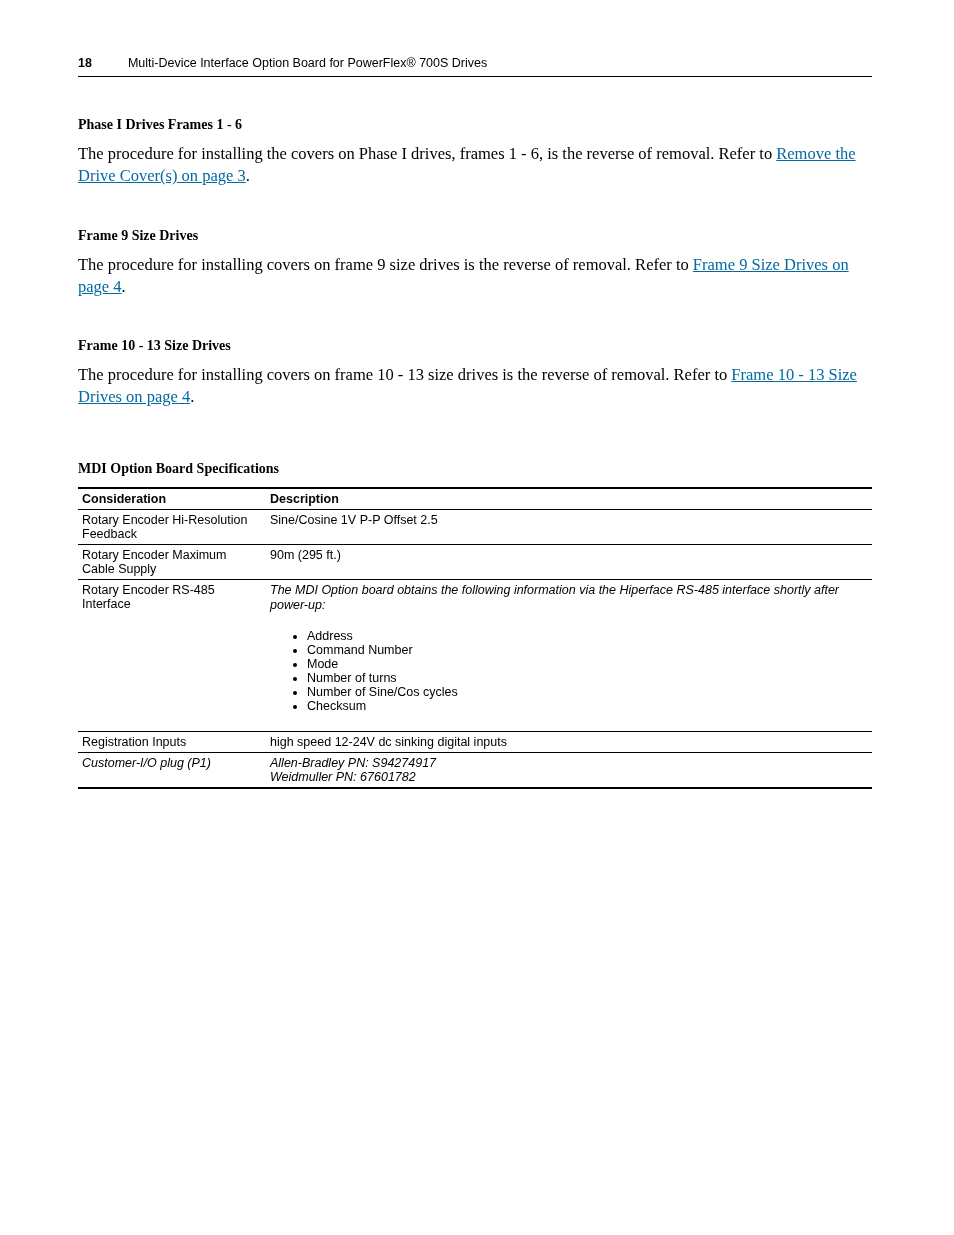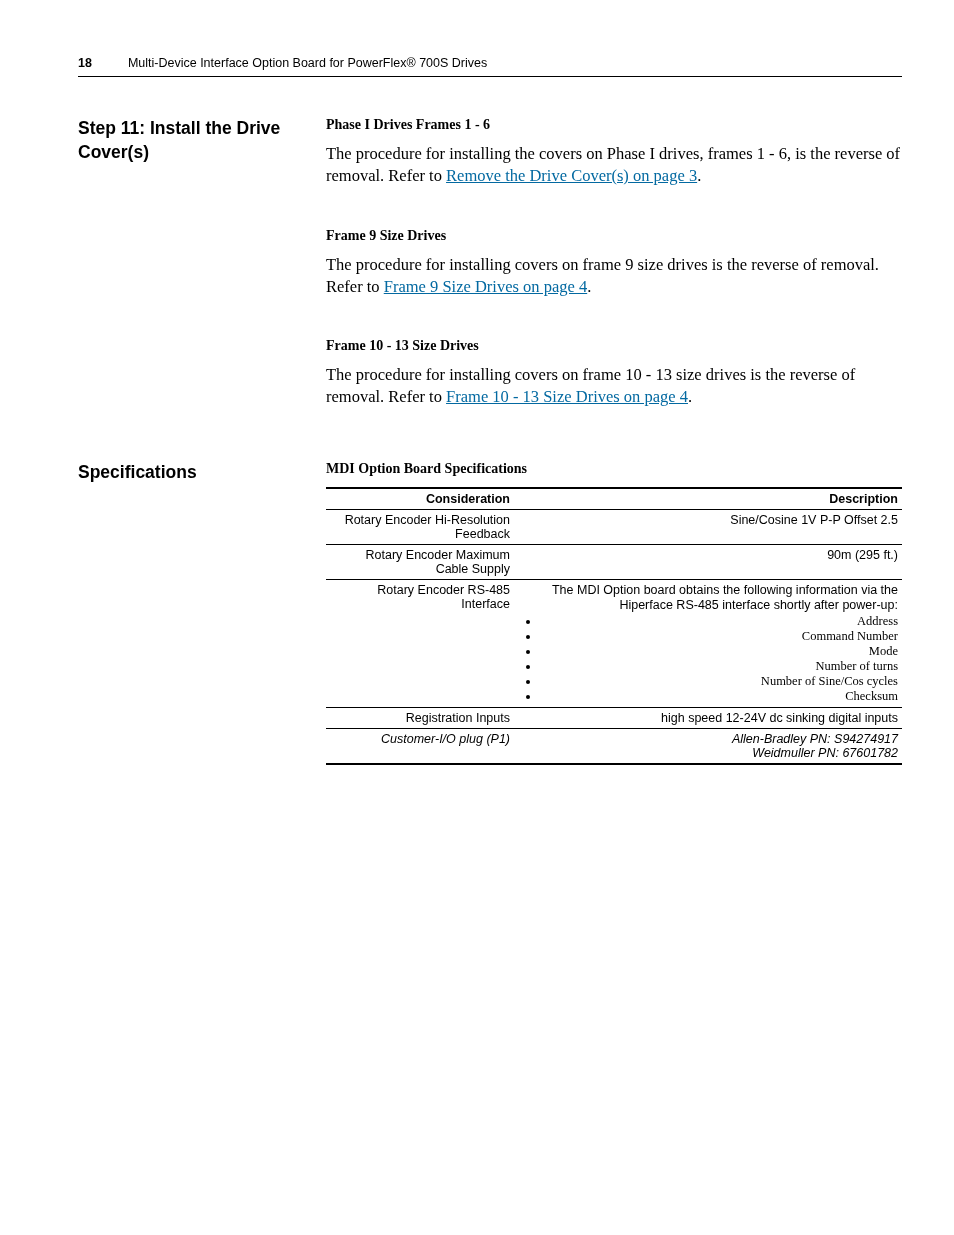--- a/index.html
+++ b/index.html
@@ -4,21 +4,21 @@
 <style>
   body {
     margin: 0;
     padding: 0;
     background: #fff;
     font-family: "Times New Roman", Times, serif;
     color: #000;
     width: 954px;
   }
   .page {
-    padding: 56px 52px 0 78px;
+    padding: 56px 82px 0 78px;
     box-sizing: border-box;
   }
   .running-head {
     display: flex;
     align-items: baseline;
     border-bottom: 1px solid #000;
     padding-bottom: 6px;
     margin-bottom: 40px;
     font-family: Arial, Helvetica, sans-serif;
     font-size: 12.5px;
@@ -64,60 +64,56 @@
 
   
   table.spec {
     border-collapse: collapse;
     width: 100%;
     font-family: Arial, Helvetica, sans-serif;
     font-size: 12.5px;
     margin-top: 6px;
   }
   table.spec th, table.spec td {
-    text-align: right;
+    text-align: left;
     vertical-align: top;
     padding: 3px 4px;
     border-top: 1px solid #000;
   }
   table.spec thead th {
     border-top: 2px solid #000;
     border-bottom: 0;
     font-weight: 700;
   }
   table.spec tr.last td {
     border-bottom: 2px solid #000;
     font-style: italic;
   }
   table.spec td:first-child, table.spec th:first-child {
     width: 180px;
   }
   ul.spec-list {
-    margin: 0;
+    margin: 15px;
     padding-left: 22px;
     list-style: disc;
-    font-family: Liberation Serif, serif;
   }
   ul.spec-list li { padding: 0; margin: 0; }
-  .desc-block { line-height: 1.25; }
+  .desc-block { line-height: 1.25; font-style: italic; }
 </style>
 </head>
 <body>
 
 <div class="page">
 
   <div class="running-head">
     <span class="pn">18</span>
     <span>Multi-Device Interface Option Board for PowerFlex® 700S Drives</span>
   </div>
 
   <div class="two-col">
-    <div class="left-col">
-      <div class="side-h">Step 11:  Install the Drive Cover(s)</div>
-    </div>
     <div class="right-col">
 
       <div class="sect">
         <div class="sub-h">Phase I Drives Frames 1 - 6</div>
         <div class="body-p">
           <span>The procedure for installing the covers on Phase I drives, frames 1 - 6, is the reverse of removal. Refer to </span><a href="#" class="lnk">Remove the Drive Cover(s) on page 3</a><span>.</span>
         </div>
       </div>
 
 
@@ -132,23 +128,20 @@
         <div class="sub-h">Frame 10 - 13 Size Drives</div>
         <div class="body-p">
           <span>The procedure for installing covers on frame 10 - 13 size drives is the reverse of removal. Refer to </span><a href="#" class="lnk">Frame 10 - 13 Size Drives on page 4</a><span>.</span>
         </div>
       </div>
 
     </div>
   </div>
 
   <div class="two-col" style="margin-top:46px;">
-    <div class="left-col">
-      <div class="side-h">Specifications</div>
-    </div>
     <div class="right-col">
       <div class="sub-h">MDI Option Board Specifications</div>
 
       <table class="spec">
         <thead>
           <tr>
             <th>Consideration</th>
             <th>Description</th>
           </tr>
         </thead>

